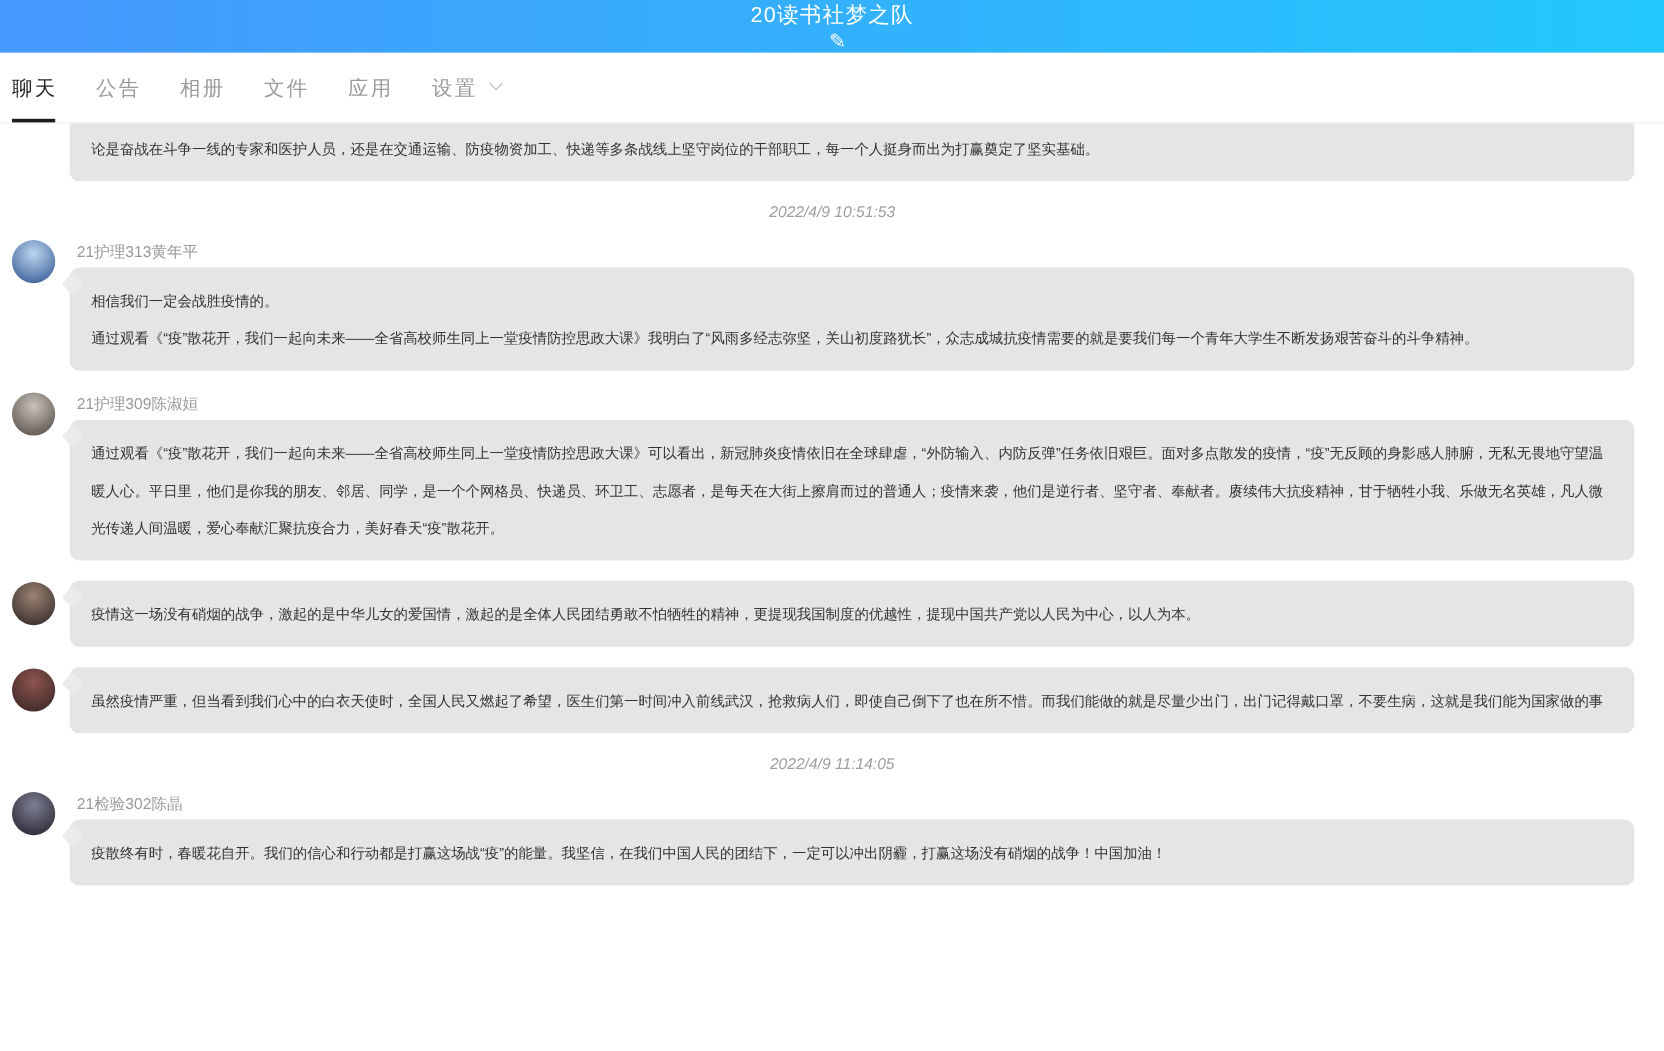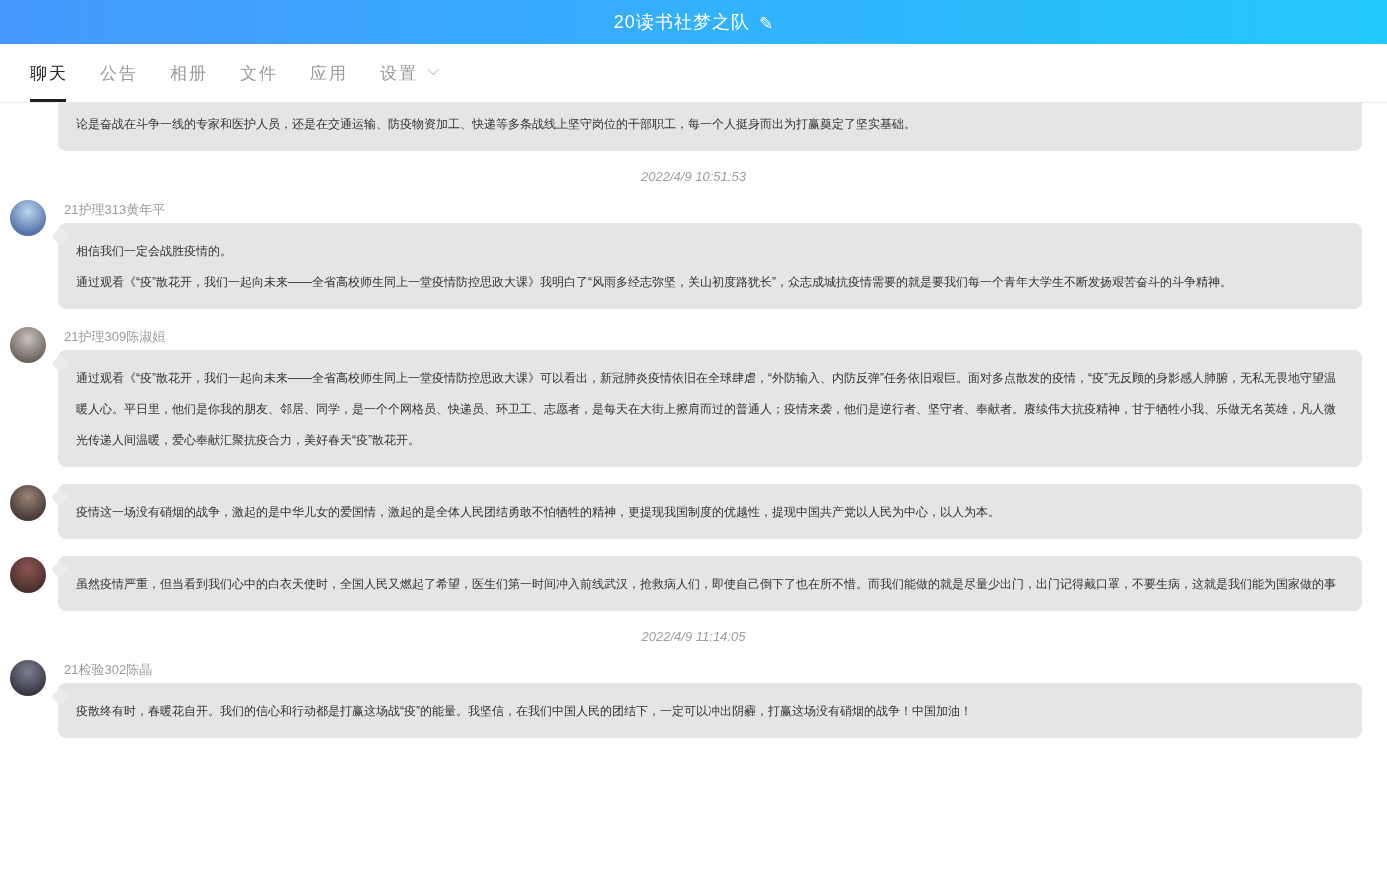--- a/index.html
+++ b/index.html
@@ -1,31 +1,31 @@
 <!DOCTYPE html>
 <html><head>
 <meta charset="utf-8">
 <style>
   * { margin:0; padding:0; box-sizing:border-box; }
   html,body { width:1387px; height:876px; overflow:hidden; background:#fff;
     font-family:"Liberation Sans","DejaVu Sans",sans-serif; }
 
   
   .header { height:44px; display:flex; align-items:center; justify-content:center;
-    background:linear-gradient(90deg,#4598fc 0%,#22c8fd 100%); }
+    background:linear-gradient(90deg,#4598fc 0%,#22c8fd 100%);flex-direction:column; }
   .header-title { color:#ffffff; font-size:18px; letter-spacing:1px; }
   .edit-icon { color:#ffffff; font-size:17px; margin-left:9px; display:inline-block;
     transform:translateY(1px); opacity:.95; cursor:pointer; }
 
   
   .tabbar { height:59px; background:#fff; border-bottom:1px solid #e7ebf2;
     display:flex; align-items:stretch; padding-left:10px; }
   .tab { position:relative; display:flex; align-items:center; margin-right:32px;
     font-size:17px; letter-spacing:2px; color:#9a9a9a; cursor:pointer; }
-  .tab.active { color:#262626;margin-left:20px; }
+  .tab.active { color:#262626; }
   .tab.active::after { content:""; position:absolute; left:0; right:2px; bottom:0;
     height:3px; background:#1f1f1f; }
   .chev { width:8px; height:8px; border-right:1.5px solid #bdbdbd; border-bottom:1.5px solid #bdbdbd;
     transform:rotate(45deg) translateY(-2px); display:inline-block; margin-left:10px; margin-bottom:4px; }
 
   
   .chat { height:772px; overflow:hidden; background:#fff; position:relative; }
 
   .time { text-align:center; color:#9e9e9e; font-size:13px; margin:18px 0 15px;font-style:italic; }
 

